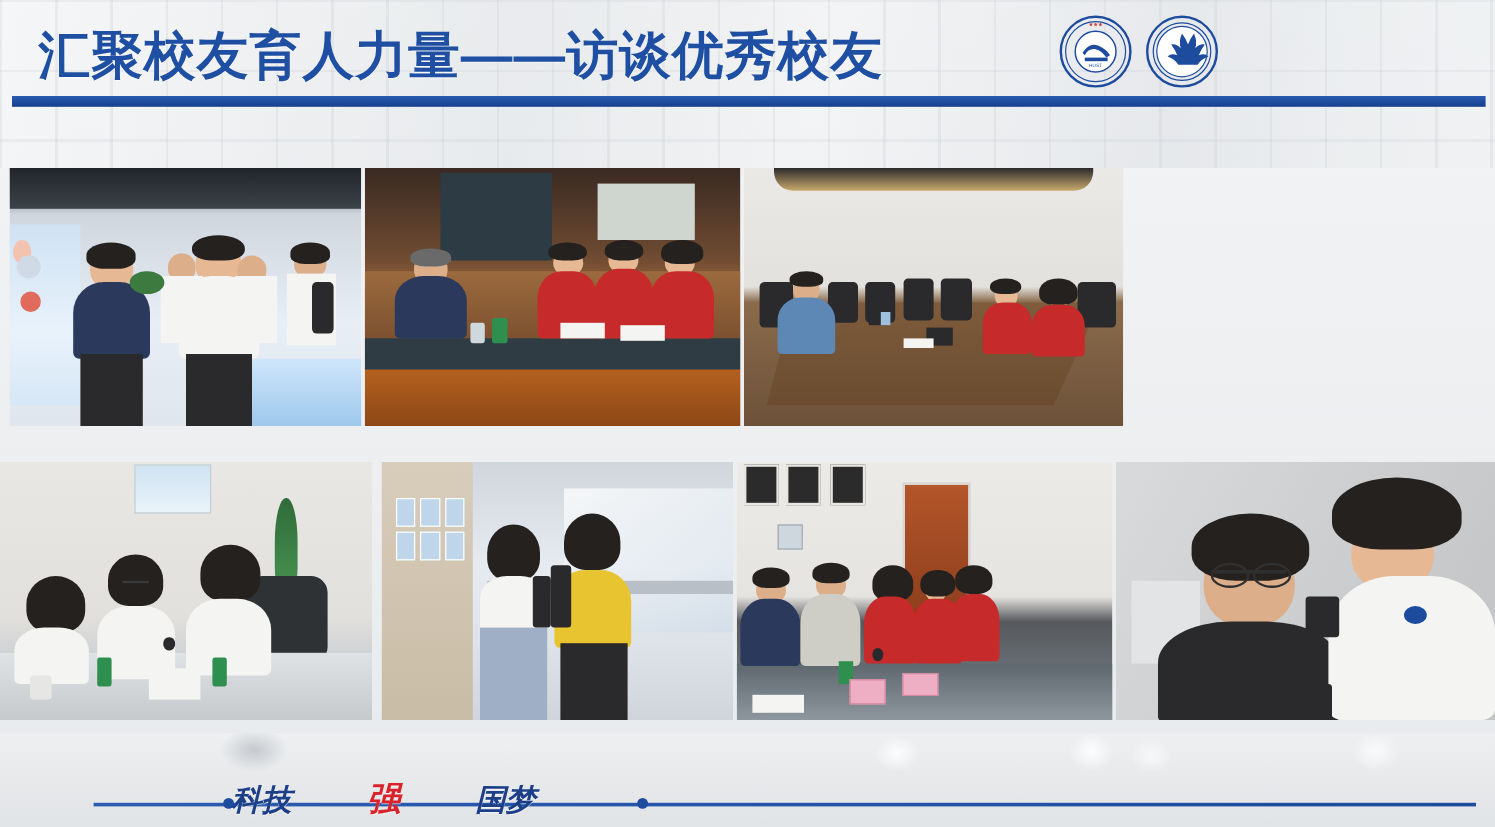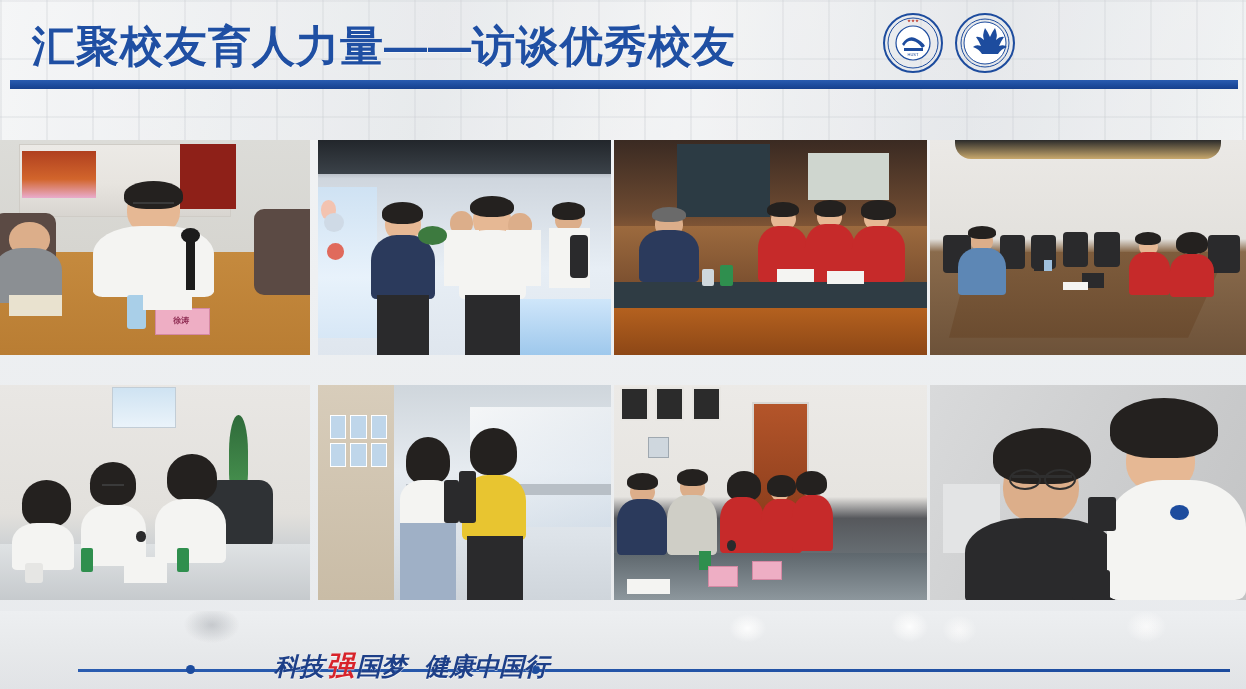--- a/index.html
+++ b/index.html
@@ -75,22 +75,22 @@
 
   
   .footer{position:absolute;left:0;bottom:0;width:1246px;height:64px;}
   .footer-line{position:absolute;left:78px;top:44px;width:1152px;height:3px;
     background:linear-gradient(90deg,#2a5cb0,#1d4c9e);}
   .footer-dot{position:absolute;top:40px;width:9px;height:9px;border-radius:50%;
     background:#1d4c9e;}
   .dot-left{left:186px;}
   .dot-right{left:531px;}
   .footer-text{
-    position:absolute;left:219px;top:24px;width:330px;height:34px;
-    display:flex;align-items:center;justify-content:flex-end;gap:2px;
+    position:absolute;left:193px;top:24px;width:330px;height:34px;
+    display:flex;align-items:center;justify-content:space-between;gap:2px;
     font-family:"Liberation Serif","DejaVu Serif",serif;
     font-size:25px;font-weight:bold;font-style:italic;
     color:#1d3f88;white-space:nowrap;
     text-shadow:0 1px 0 rgba(255,255,255,.6);
   }
   .footer-text .hl{color:#d8232a;font-size:28px;}
   .footer-text .sp{display:inline-block;width:14px;}
 
   
   .sc{position:absolute;inset:0;}
@@ -207,46 +207,20 @@
           <path d="M31 16 q-3 7 -1 12 q-4 -4 -8 -3 q3 4 5 9 q-5 -2 -8 1 q6 2 9 7 h16 q3 -5 9 -7 q-3 -3 -8 -1 q2 -5 5 -9 q-4 -1 -8 3 q2 -5 -1 -12 q-3 4 -5 9 q-2 -5 -5 -9 z" fill="#1d4c9e"></path>
         </svg>
       </div>
     </div>
   </div>
 
   <div class="grid">
 
     <div class="row row-1">
 
-      <div class="cell c1">
-        <div class="photo">
-          <div class="sc s1">
-            <div class="p board"></div>
-              <div class="p board2"></div>
-              <div class="p redpanel"></div>
-            <div class="p chairL"></div>
-              <div class="p chairR"></div>
-            <div class="p head skin" style="left:41%;top:21%;width:17%;height:23%;"></div>
-            <div class="p hair hairblk" style="left:40%;top:19%;width:19%;height:13%;"></div>
-            <div class="p" style="left:43%;top:29%;width:13%;height:2px;background:#3a3a3a;"></div>
-            <div class="p body white" style="left:30%;top:40%;width:39%;height:33%;"></div>
-            <div class="p head skin2" style="left:3%;top:38%;width:13%;height:16%;"></div>
-            <div class="p body grey" style="left:-2%;top:50%;width:22%;height:26%;"></div>
-            <div class="p" style="left:60%;top:44%;width:3%;height:26%;background:#1c1c1c;"></div>
-            <div class="p" style="left:58.4%;top:41%;width:6%;height:7%;background:#1c1c1c;border-radius:50%;"></div>
-            <div class="p" style="left:41%;top:72%;width:6%;height:16%;background:#a9cfe8;border-radius:3px;"></div>
-            <div class="p" style="left:50%;top:78%;width:17%;height:12%;background:#eeaec4;border:1px solid #d589a4;"></div>
-            <div class="p" style="left:51%;top:80%;width:15%;height:8%;display:flex;align-items:center;justify-content:center;
-                 font-size:8px;color:#8e2b52;font-weight:bold;">徐涛</div>
-            <div class="p white" style="left:46%;top:70%;width:16%;height:9%;"></div>
-            <div class="p" style="left:3%;top:72%;width:17%;height:10%;background:#e9e2cf;"></div>
-          </div>
-        </div>
-
-      </div>
 
       <div class="cell c2">
         <div class="photo">
           <div class="sc s2">
             <div class="p ceil"></div>
               <div class="p wallpanel"></div>
               <div class="p deskglow"></div>
             <div class="p" style="left:1%;top:28%;width:5%;height:9%;background:#f3c3b0;border-radius:50%;"></div>
             <div class="p" style="left:2%;top:34%;width:7%;height:9%;background:#cfdae6;border-radius:50%;"></div>
             <div class="p" style="left:3%;top:48%;width:6%;height:8%;background:#e06a5c;border-radius:50%;"></div>
@@ -449,17 +423,16 @@
 
   <div class="footer">
     <div class="footer-line"></div>
     <div class="footer-dot dot-left"></div>
     <div class="footer-dot dot-right"></div>
     <div class="footer-text">
       <span>科技</span>
       <span class="hl">强</span>
       <span>国梦</span>
       <span class="sp"></span>
-      <span>健康中国行</span>
     </div>
   </div>
 
 </div>
 
 </body></html>

